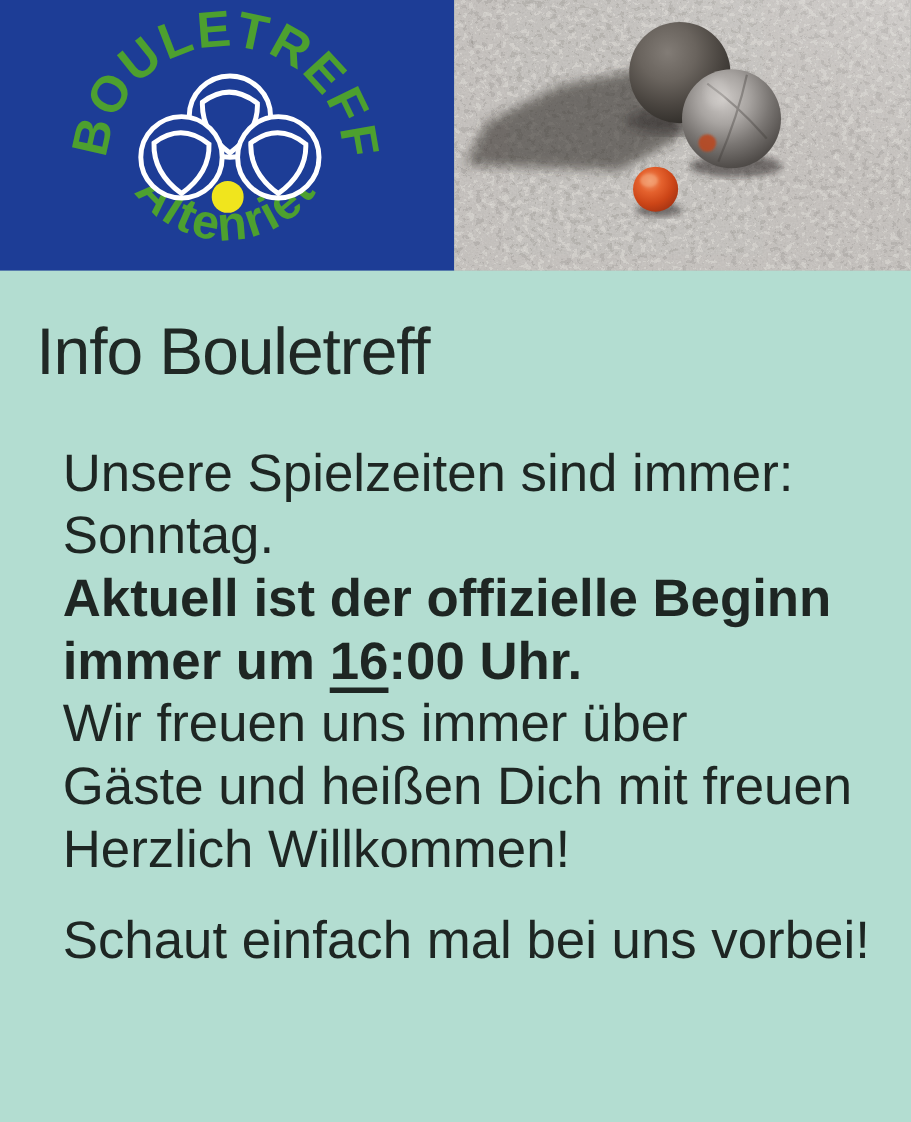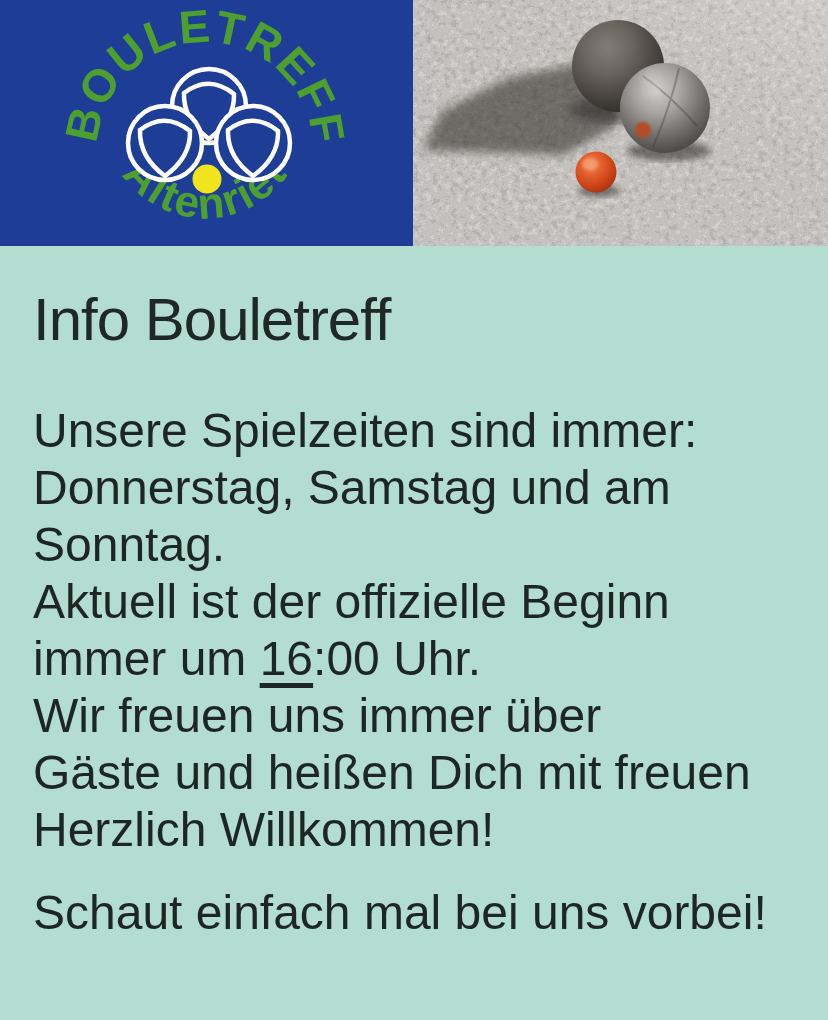--- a/index.html
+++ b/index.html
@@ -12,22 +12,22 @@
   .header { display:flex; height:246px; }
   .logo-box { width:413px; height:246px; background:#1d3d96; flex:none; }
   .photo-box { width:415px; height:246px; flex:none; }
   .logo-box svg, .photo-box svg { display:block; }
   .arc-text { fill:#4da02f; font-weight:700; font-family:"Liberation Sans", sans-serif; }
   .content { padding:32px 20px 0 33px; color:#1e2623; }
   .content h1 {
     margin:0 0 40px 0; font-size:60px; font-weight:400;
     line-height:84px; letter-spacing:-1px; color:#202825;
   }
-  .line { font-size:48px; line-height:57px; white-space:nowrap; letter-spacing:0; }
-  .line.bold { font-weight:400; }
+  .line { font-size:48px; line-height:57px; white-space:nowrap; letter-spacing:0;margin-left:24px; }
+  .line.bold { font-weight:700; }
   .u16 {
     text-decoration:underline;
     text-decoration-thickness:5px;
     text-underline-offset:8px;
     text-align:center;
   }
   .line.clipped { margin-top:26px; }
 </style>
 </head>
 <body>
@@ -148,21 +148,20 @@
         <circle cx="183" cy="172" r="20.5" fill="url(#gJack)"></circle>
         <ellipse cx="177" cy="164" rx="8" ry="6" fill="#f5a87b" opacity="0.55" filter="url(#blur1)"></ellipse>
       </svg>
     </div>
   </div>
 
   <div class="content">
     <h1>Info Bouletreff</h1>
 
     <div class="line">Unsere Spielzeiten sind immer:</div>
-    <div class="line">Donnerstag, Samstag und am</div>
     <div class="line">Sonntag.</div>
     <div class="line bold">Aktuell ist der offizielle Beginn</div>
     <div class="line bold"><span>immer um </span><span class="u16">16</span><span>:00 Uhr.</span></div>
     <div class="line">Wir freuen uns immer über</div>
     <div class="line">Gäste und heißen Dich mit freuen</div>
     <div class="line">Herzlich Willkommen!</div>
     <div class="line clipped">Schaut einfach mal bei uns vorbei!</div>
   </div>
 
 </div>

